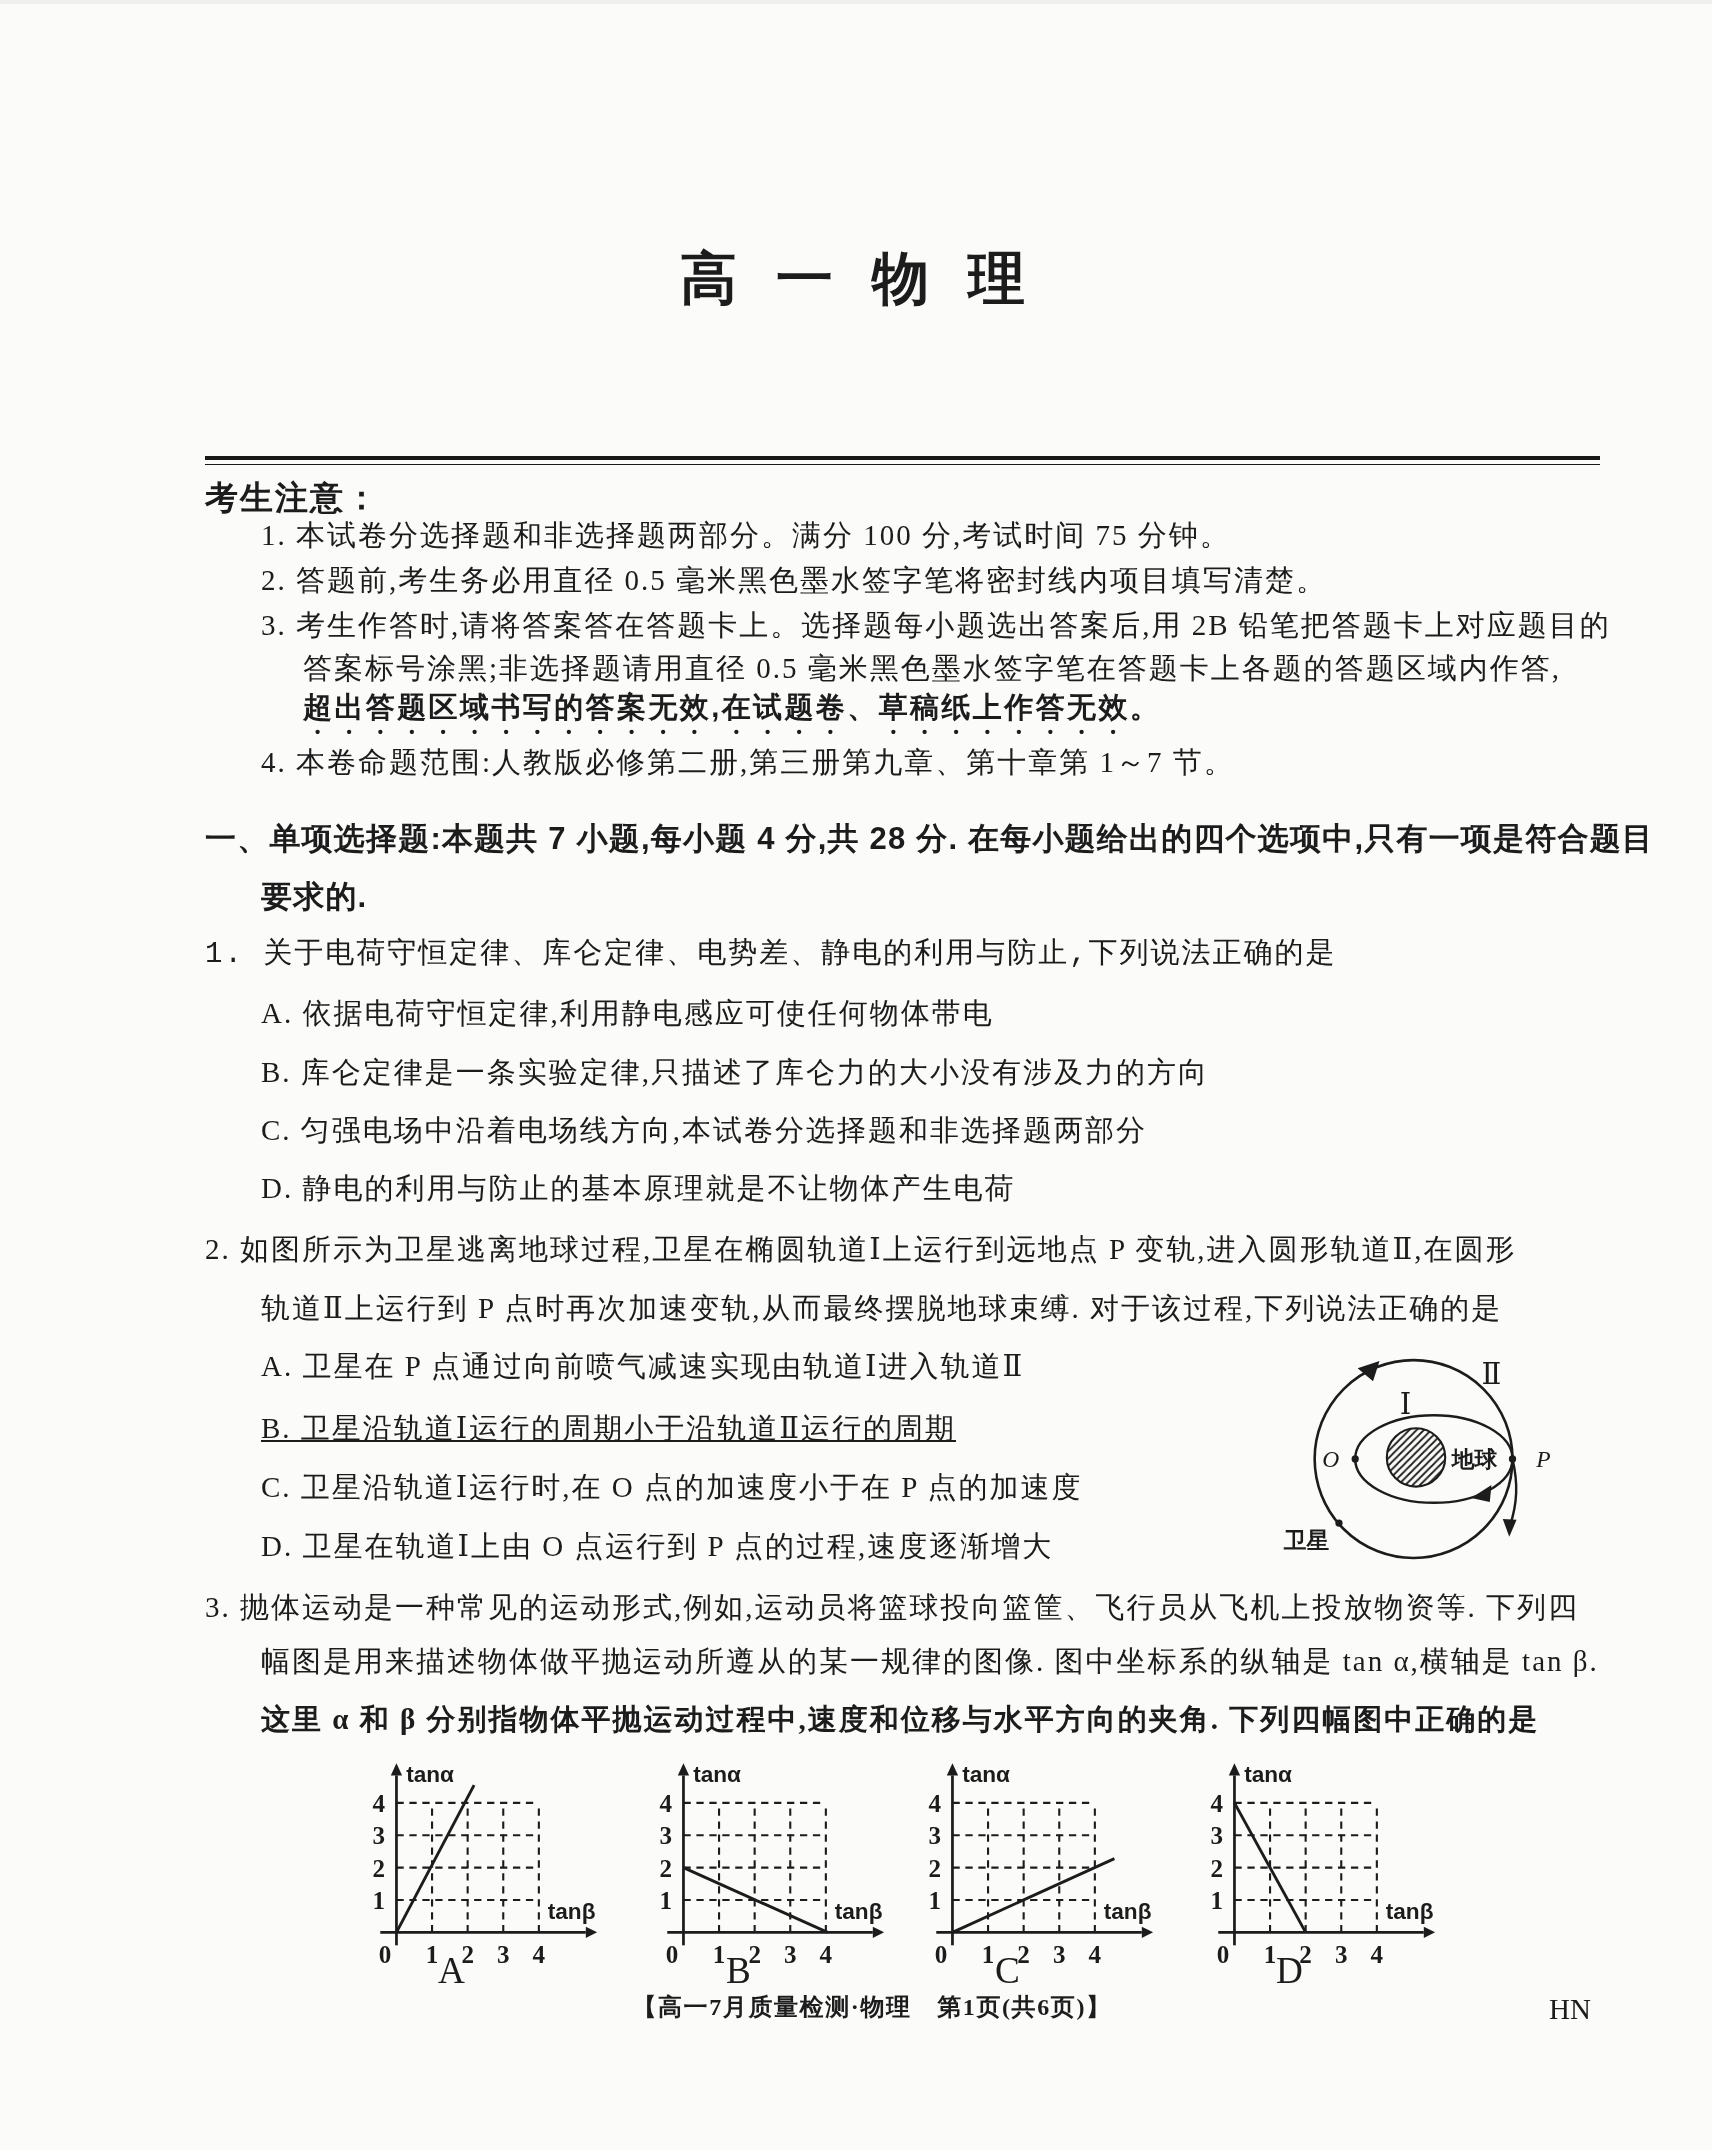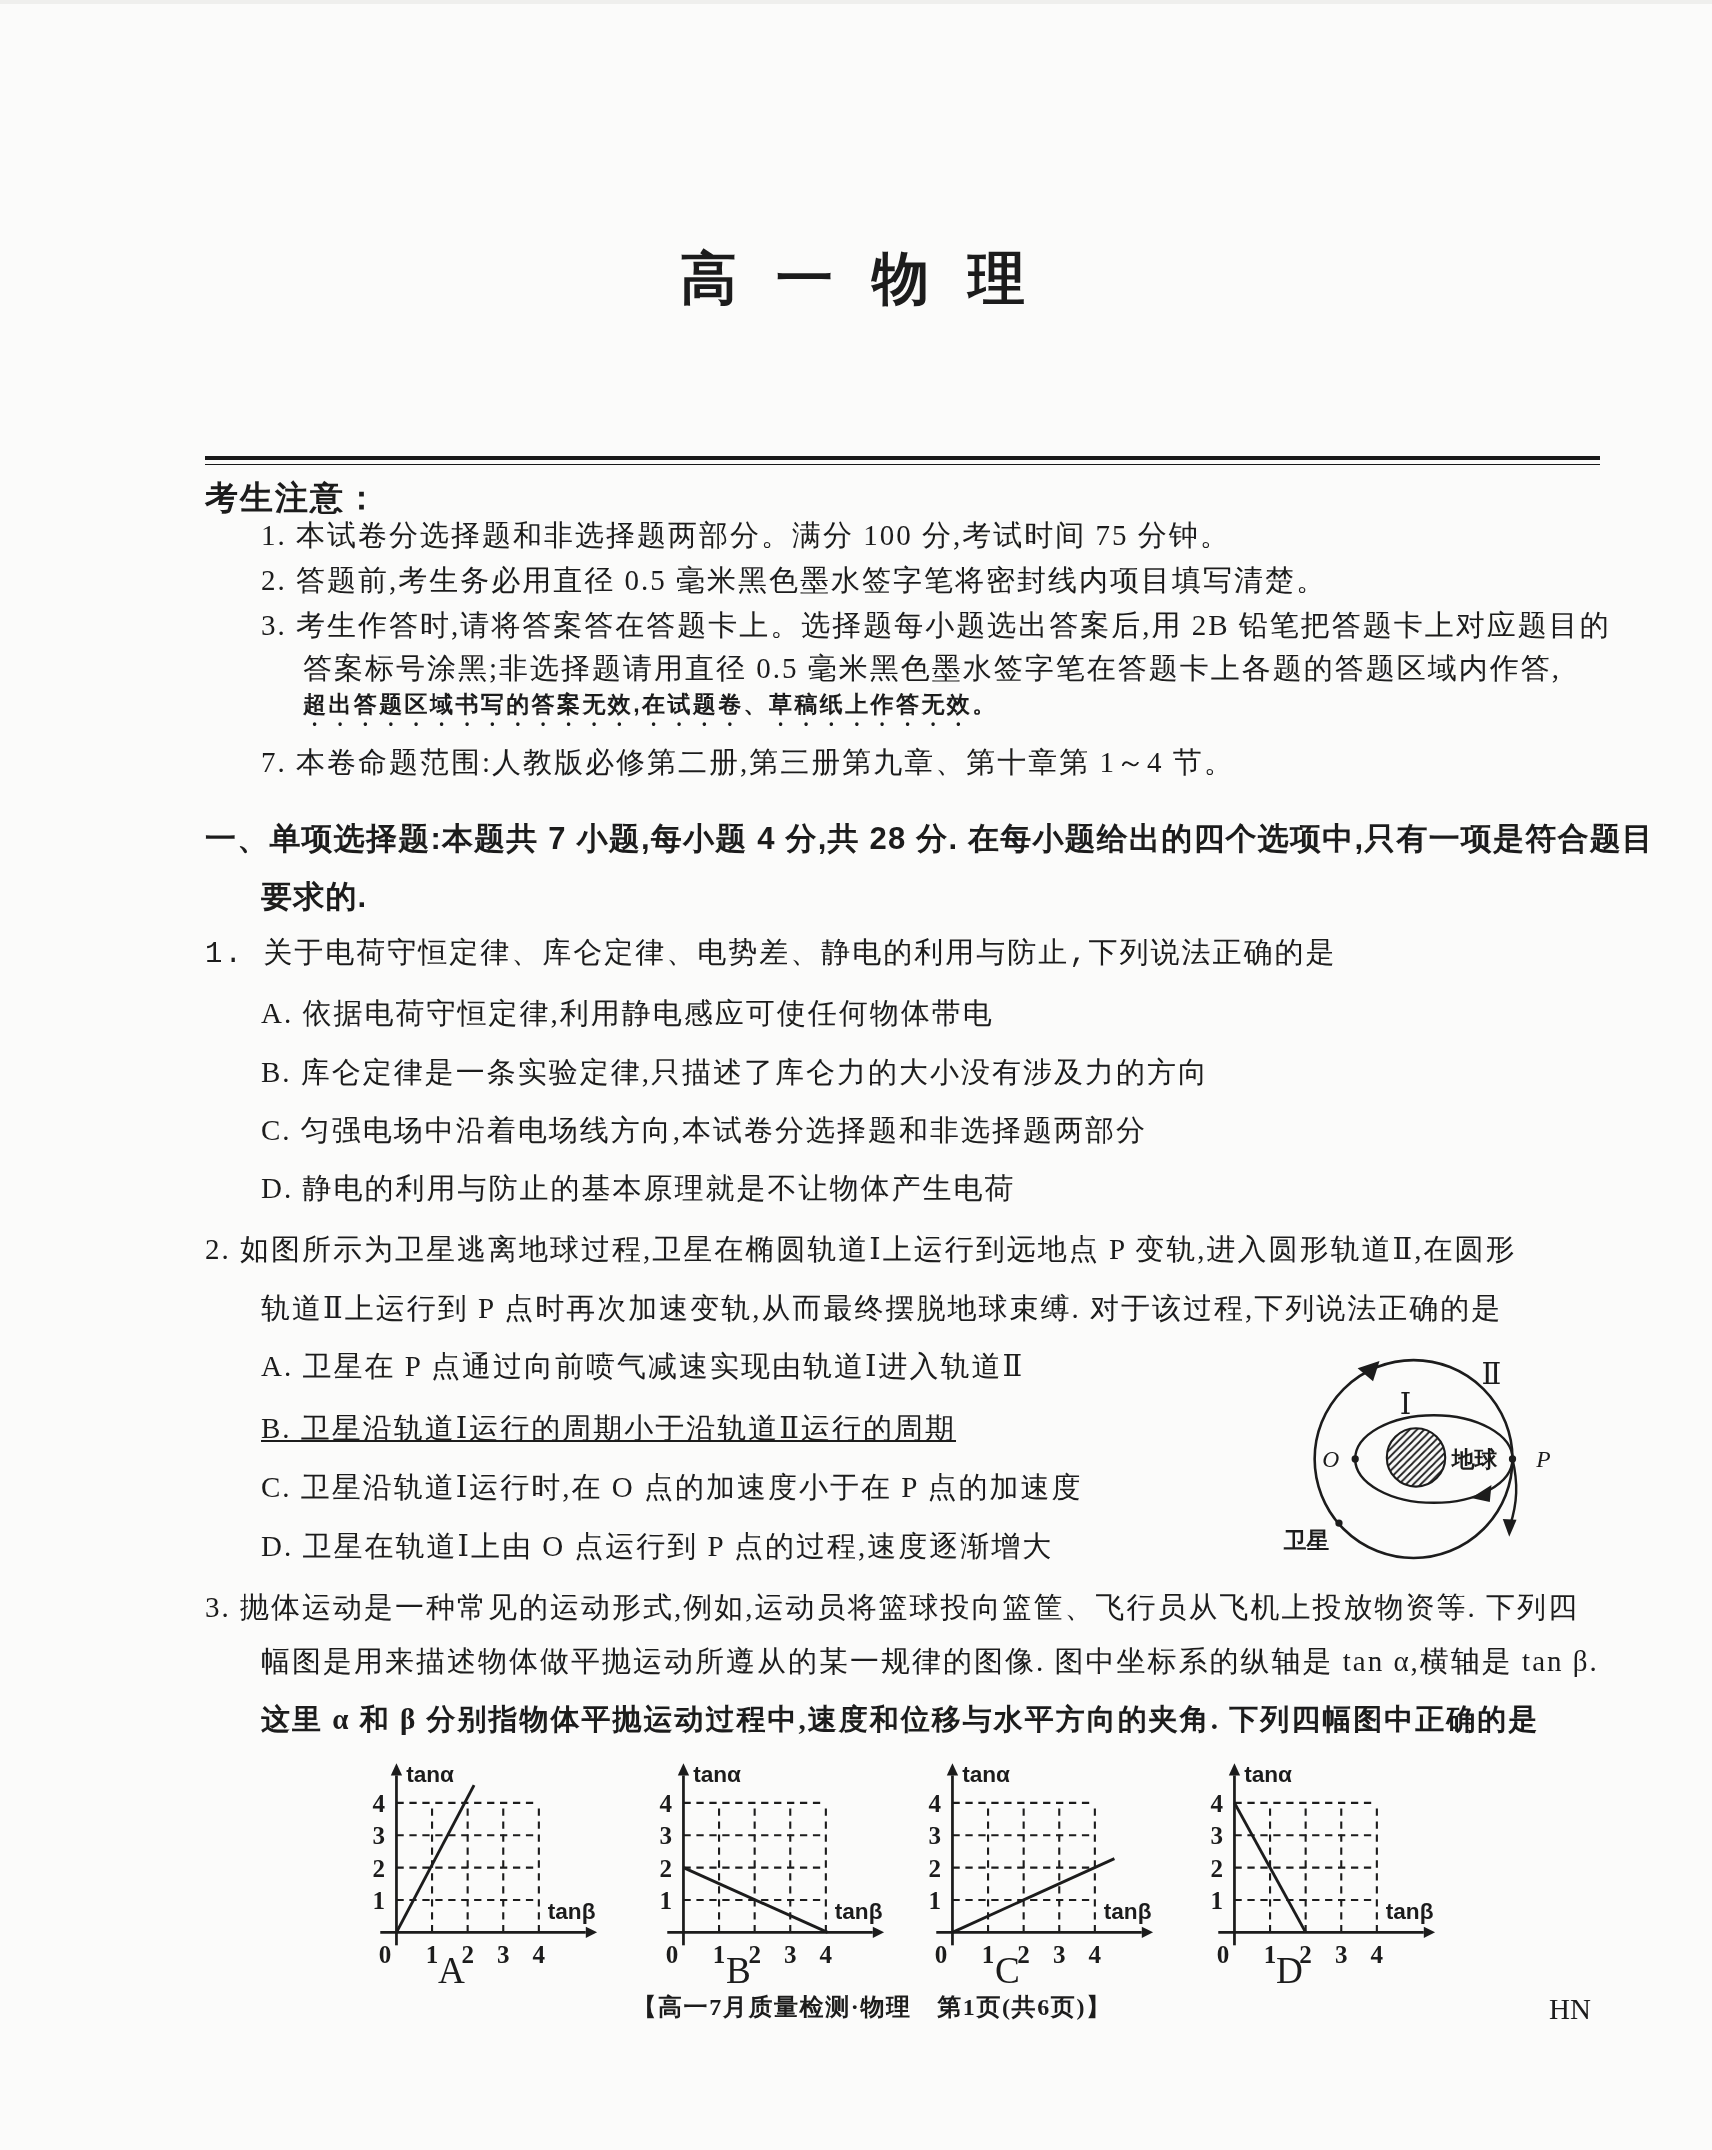--- a/index.html
+++ b/index.html
@@ -27,21 +27,21 @@
     font-size:57px;font-weight:bold;
     letter-spacing:39px;
   }
   .rule{
     position:absolute;left:205px;top:452px;width:1395px;height:4px;
     border-top:4px solid #191919;
     border-bottom:1.6px solid #191919;
   }
   .notice-heading{font-size:33px;}
   .emph{
-    font-size:23px;font-weight:bold;
+    font-size:29px;font-weight:bold;
     font-family:"Liberation Sans","DejaVu Sans",sans-serif;
     letter-spacing:2.4px;
     text-emphasis:filled dot #1c1c1c;
     -webkit-text-emphasis:filled dot #1c1c1c;
     text-emphasis-position:under right;
     -webkit-text-emphasis-position:under right;
   }
   .section-h{font-size:31px;letter-spacing:1.2px;}
   svg text{fill:#1c1c1c;}
   .tick{font-family:"Liberation Serif","DejaVu Serif",serif;font-size:31px;font-weight:bold;}
@@ -64,21 +64,21 @@
   <div class="page-title">高一物理</div>
 
   <div class="rule"></div>
 
   <div class="line sans notice-heading" style="left:205px;top:475px;">考生注意：</div>
   <div class="line" style="left:261px;top:515px;">1. 本试卷分选择题和非选择题两部分。满分 100 分,考试时间 75 分钟。</div>
   <div class="line" style="left:261px;top:560px;">2. 答题前,考生务必用直径 0.5 毫米黑色墨水签字笔将密封线内项目填写清楚。</div>
   <div class="line" style="left:261px;top:605px;">3. 考生作答时,请将答案答在答题卡上。选择题每小题选出答案后,用 2B 铅笔把答题卡上对应题目的</div>
   <div class="line" style="left:303px;top:648px;">答案标号涂黑;非选择题请用直径 0.5 毫米黑色墨水签字笔在答题卡上各题的答题区域内作答,</div>
   <div class="line emph" style="left:303px;top:687px;">超出答题区域书写的答案无效,在试题卷、草稿纸上作答无效。</div>
-  <div class="line" style="left:261px;top:742px;">7. 本卷命题范围:人教版必修第二册,第三册第九章、第十章第 1～4 节。</div>
+  <div class="line" style="left:261px;top:742px;">4. 本卷命题范围:人教版必修第二册,第三册第九章、第十章第 1～7 节。</div>
 
   <div class="line sans section-h" style="left:205px;top:817px;">一、单项选择题:本题共 7 小题,每小题 4 分,共 28 分. 在每小题给出的四个选项中,只有一项是符合题目</div>
   <div class="line sans section-h" style="left:261px;top:875px;">要求的.</div>
 
   <div class="line" style="left:205px;top:934px;font-family:Liberation Mono, monospace;">1. 关于电荷守恒定律、库仑定律、电势差、静电的利用与防止,下列说法正确的是</div>
   <div class="line" style="left:261px;top:1052px;">B. 库仑定律是一条实验定律,只描述了库仑力的大小没有涉及力的方向</div>
   <div class="line" style="left:261px;top:993px;">A. 依据电荷守恒定律,利用静电感应可使任何物体带电</div>
   <div class="line" style="left:261px;top:1110px;">C. 匀强电场中沿着电场线方向,本试卷分选择题和非选择题两部分</div>
   <div class="line" style="left:261px;top:1168px;">D. 静电的利用与防止的基本原理就是不让物体产生电荷</div>
 

